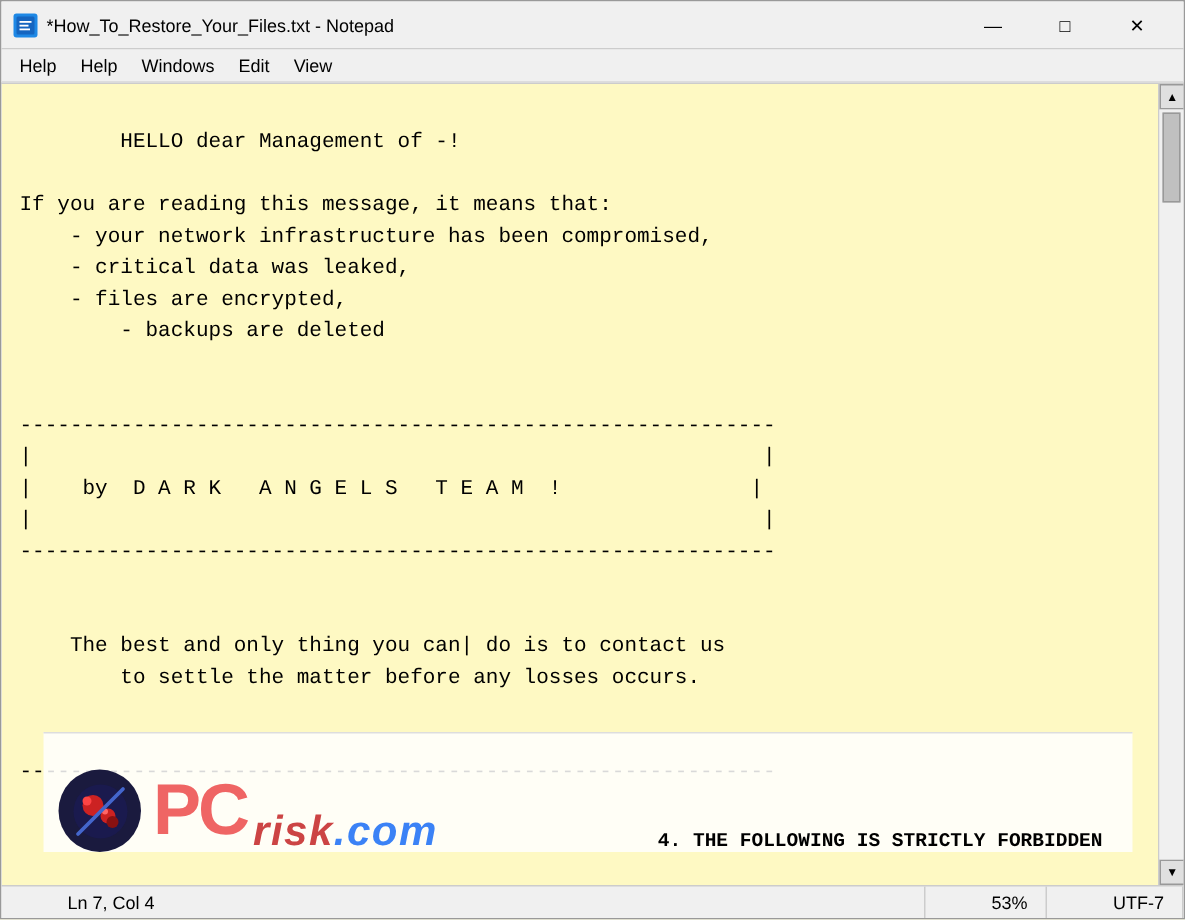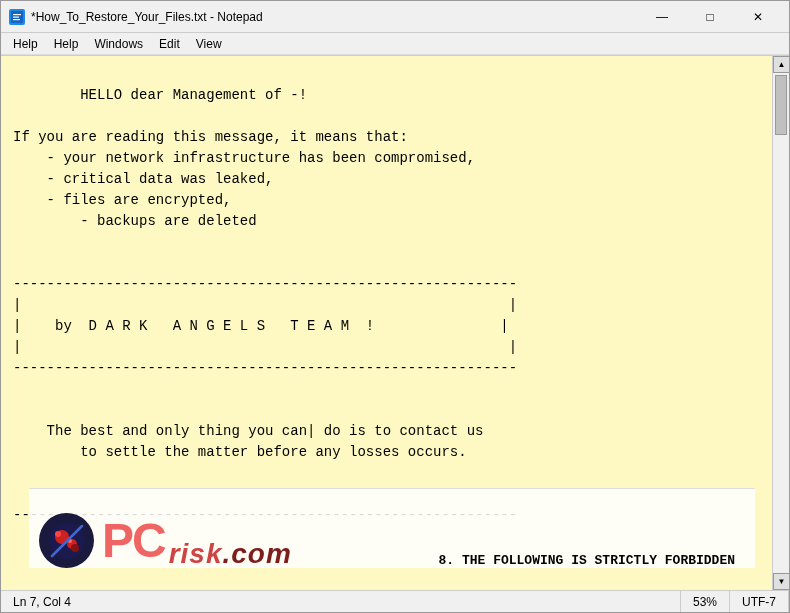--- a/index.html
+++ b/index.html
@@ -167,20 +167,21 @@
       position: relative;
     }
     .status-section {
       padding: 0 12px;
       font-size: 12px;
       color: #000;
       border-right: 1px solid #ccc;
       height: 100%;
       display: flex;
       align-items: center;
+      margin-left: 32px;
     }
     .status-section:first-child {
       flex: 1;
     }
 
     
     .watermark {
       position: absolute;
       bottom: 22px;
       left: 0;
@@ -305,24 +306,24 @@
               <circle cx="23" cy="20" r="2" fill="#ff6666"></circle>
               <circle cx="28" cy="27" r="4" fill="#881111"></circle>
               <line x1="5" y1="35" x2="35" y2="5" stroke="#4466cc" stroke-width="2.5" stroke-linecap="round"></line>
             </svg>
           </div>
           <span class="logo-text">
             <span>PC</span>
           </span>
         </div>
         <div style="display:flex;flex-direction:column;justify-content:center;padding-left:4px;">
-          <div style="font-size:28px;font-weight:900;color:#cc4444;font-style:italic;letter-spacing:1px;line-height:1;">risk<span style="color:#7f1d1d;">.com</span></div>
+          <div style="font-size:28px;font-weight:900;color:#cc4444;font-style:italic;letter-spacing:1px;line-height:1;">risk<span style="color:#3b82f6;">.com</span></div>
         </div>
         <div class="watermark-right">
-          <span>8. THE FOLLOWING IS STRICTLY FORBIDDEN</span>
+          <span>4. THE FOLLOWING IS STRICTLY FORBIDDEN</span>
         </div>
       </div>
     </div>
 
     <div class="scrollbar">
       <div class="scrollbar-btn">▲</div>
       <div class="scrollbar-track">
         <div class="scrollbar-thumb"></div>
       </div>
       <div class="scrollbar-btn">▼</div>

